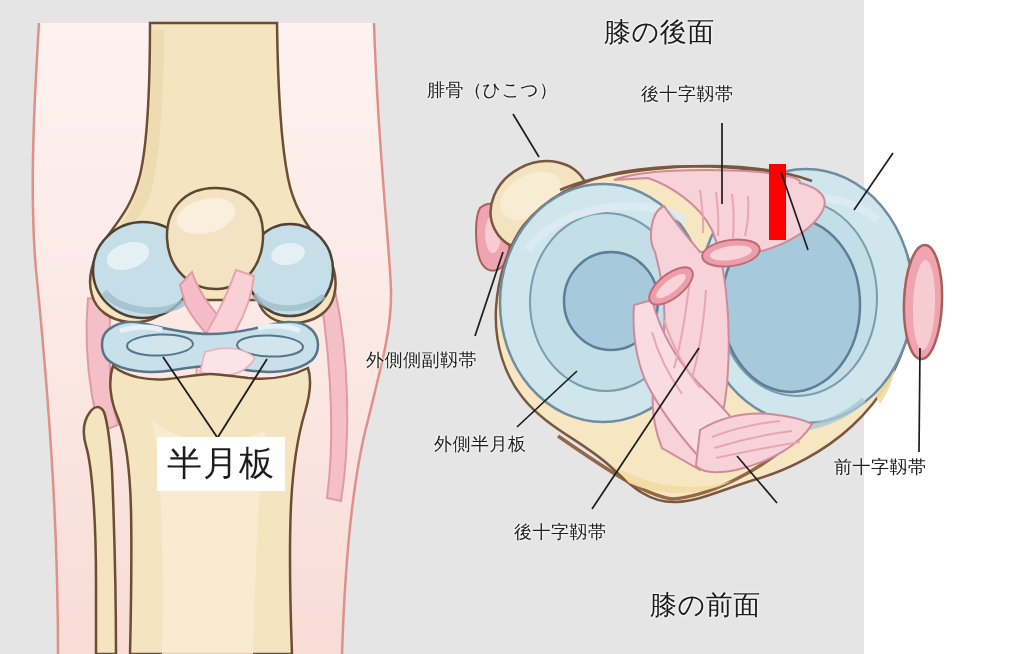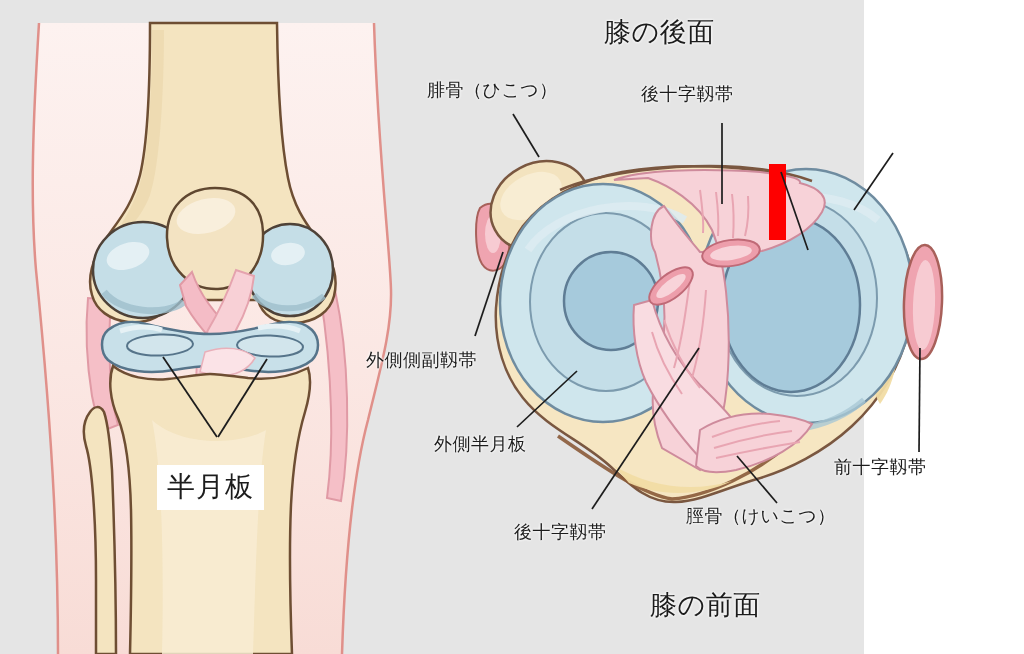--- a/index.html
+++ b/index.html
@@ -7,22 +7,22 @@
        font-family:"Liberation Sans", sans-serif;}
   .stage{position:absolute;inset:0;width:848px;height:654px;background:#e5e5e5;padding-left:16px;}
   svg{position:absolute;left:0;top:0;}
   .lbl{position:absolute;color:#1c1c1c;font-size:18px;line-height:1.15;
        white-space:nowrap;letter-spacing:0.5px;
        text-shadow:0 0 3px #fff,0 0 3px #fff;}
   .lbl-big{font-size:27px;}
   .lbl-red{color:#f70000;font-weight:bold;font-size:31px;letter-spacing:0px;
        text-shadow:-2px -2px 0 #fff,2px -2px 0 #fff,-2px 2px 0 #fff,2px 2px 0 #fff,
                    0 -3px 0 #fff,0 3px 0 #fff,-3px 0 0 #fff,3px 0 0 #fff;}
-  .lbl-box{position:absolute;background:#ffffff;color:#1c1c1c;font-size:28px;
-       padding:3px 10px 4px 10px;letter-spacing:1px;text-shadow:none;margin-top:28px;}
+  .lbl-box{position:absolute;background:#ffffff;color:#1c1c1c;font-size:35px;
+       padding:3px 10px 4px 10px;letter-spacing:1px;text-shadow:none;}
 </style>
 </head>
 <body>
 
 <div class="stage">
 
   <svg width="1024" height="654" viewBox="0 0 1024 654">
     <defs>
       <linearGradient id="skinGrad" x1="0" y1="0" x2="0" y2="1">
         <stop offset="0" stop-color="#FDF2F0"></stop>
@@ -148,19 +148,18 @@
 
 
   <div class="lbl" style="left:366px;top:350px;">外側側副靱帯</div>
 
   <div class="lbl" style="left:434px;top:434px;">外側半月板</div>
 
   <div class="lbl" style="left:514px;top:522px;">後十字靱帯</div>
 
   <div class="lbl" style="left:834px;top:457px;">前十字靱帯</div>
 
-  <div class="lbl" style="left:686px;top:506px;">脛骨（けいこつ）</div>
 
   <div class="lbl lbl-big" style="left:650px;top:590px;">膝の前面</div>
 
   <div class="lbl-box" style="left:157px;top:437px;">半月板</div>
 
 </div>
 
 </body></html>

